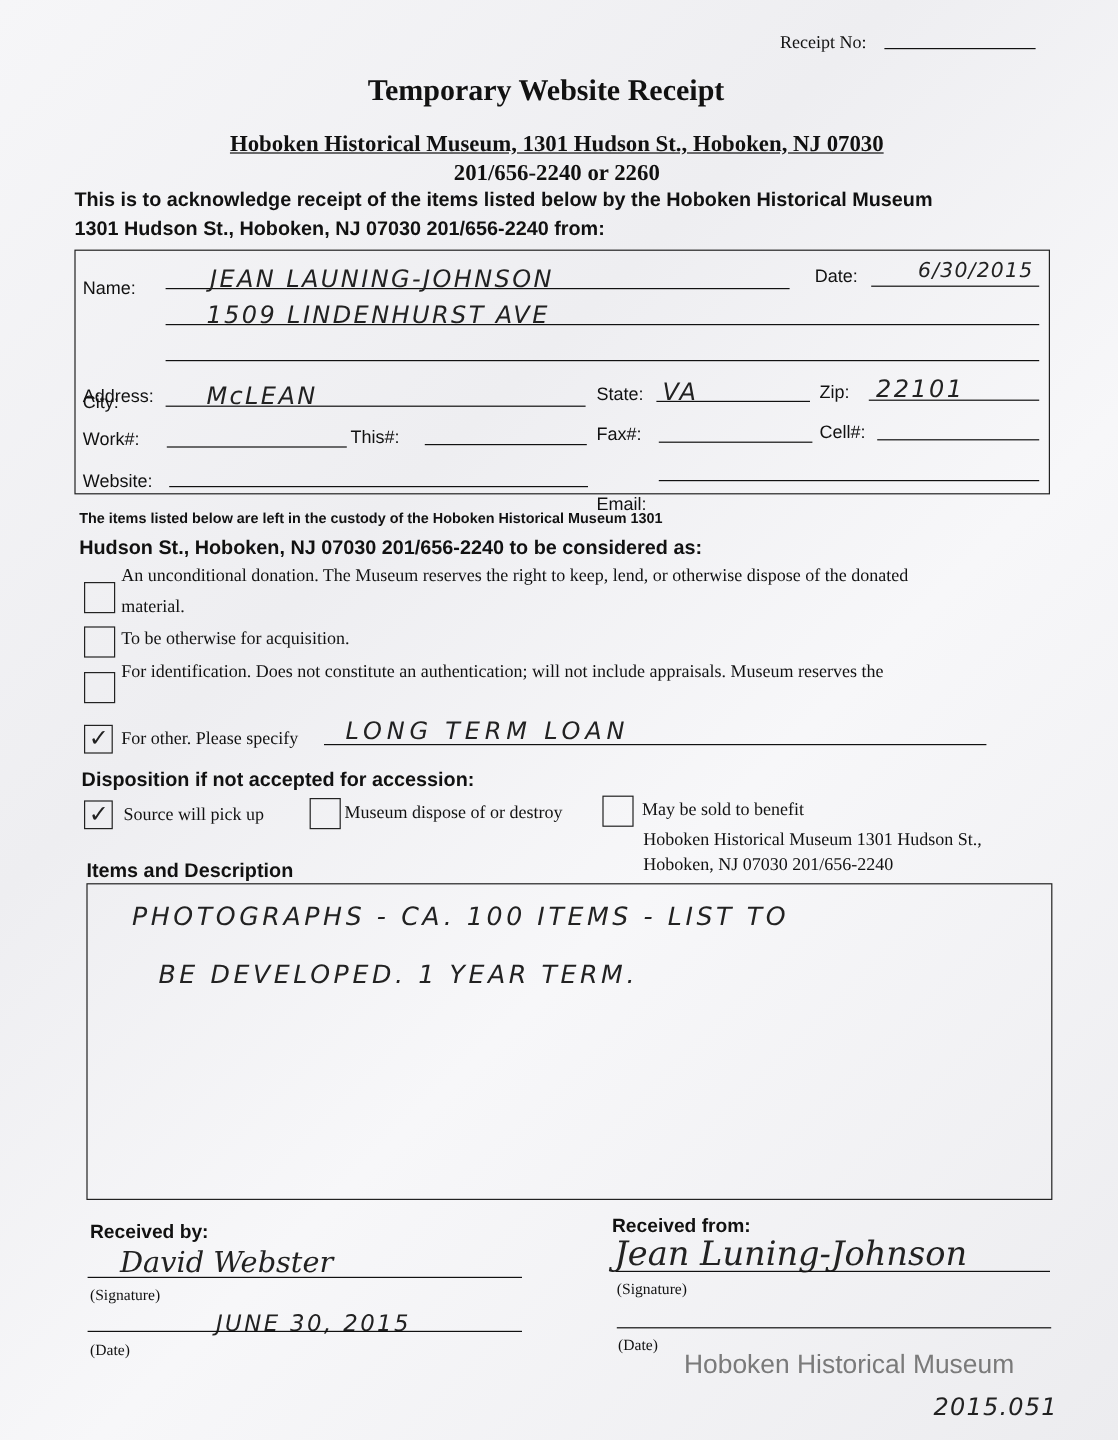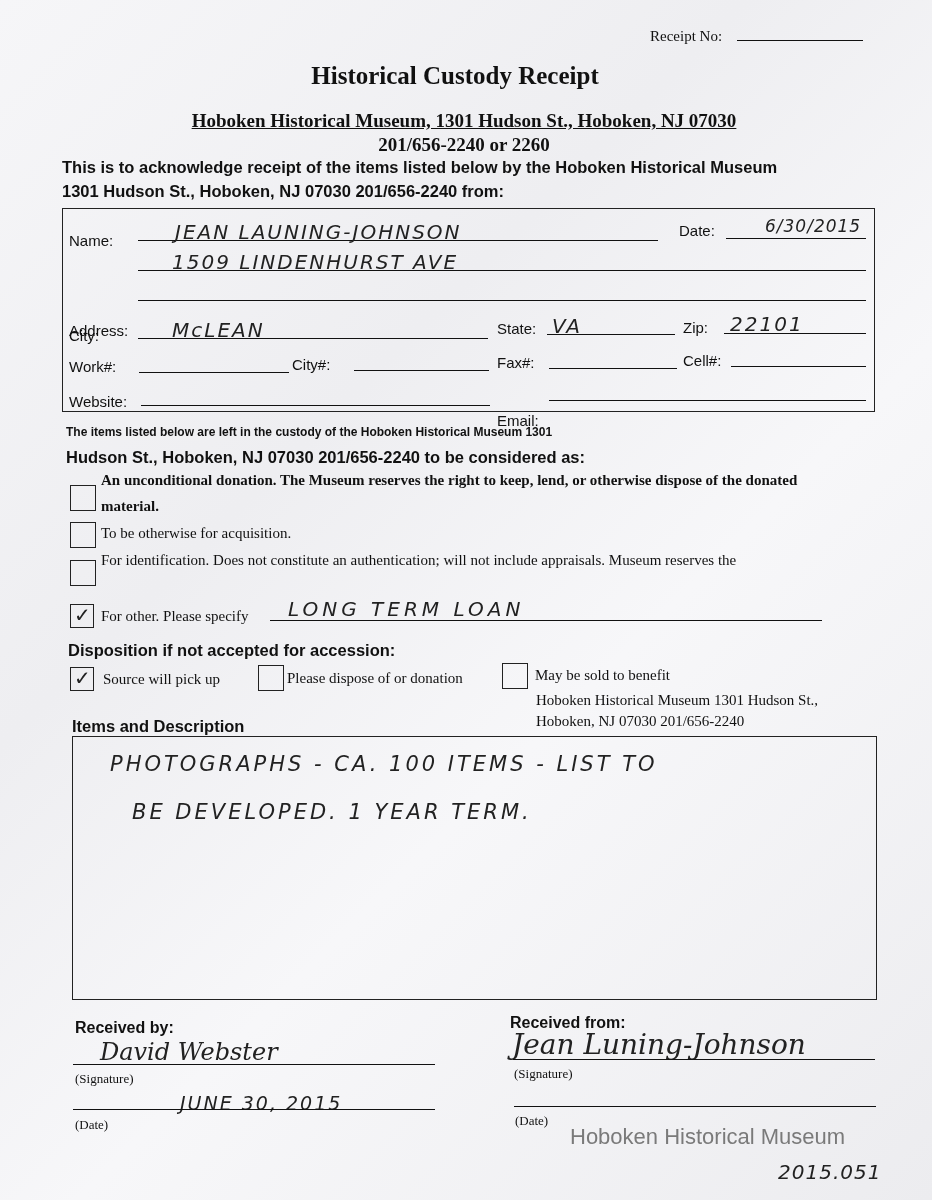--- a/index.html
+++ b/index.html
@@ -19,21 +19,21 @@
   .lbl { position:absolute; font-family:"Liberation Sans", sans-serif; font-size:15px; }
   .opt { position:absolute; font-family:"Liberation Serif", serif; font-size:15px; line-height:20px; }
   .bold-sans { font-family:"Liberation Sans", sans-serif; font-weight:bold; }
 </style>
 </head>
 <body>
 
 <div class="abs serif" style="left:650px; top:28px; font-size:15px;">Receipt No:</div>
 <div class="line" style="left:737px; top:40px; width:126px;"></div>
 
-<div class="abs serif" style="left:0; width:910px; text-align:center; top:62px; font-size:25px; font-weight:bold;">Historical Custody Receipt</div>
+<div class="abs serif" style="left:0; width:910px; text-align:center; top:62px; font-size:25px; font-weight:bold;">Temporary Website Receipt</div>
 <div class="abs serif" style="left:0; width:928px; text-align:center; top:110px; font-size:19px; font-weight:bold;text-decoration:underline;">Hoboken Historical Museum, 1301 Hudson St., Hoboken, NJ 07030</div>
 <div class="abs serif" style="left:0; width:928px; text-align:center; top:134px; font-size:19px; font-weight:bold;">201/656-2240 or 2260</div>
 <div class="abs bold-sans" style="left:62px; top:158px; font-size:16.5px;">This is to acknowledge receipt of the items listed below by the Hoboken Historical Museum</div>
 <div class="abs bold-sans" style="left:62px; top:182px; font-size:16.5px;">1301 Hudson St., Hoboken, NJ 07030  201/656-2240 from:</div>
 
 <div class="box-border" style="left:62px; top:208px; width:811px; height:202px;"></div>
 
 <div class="lbl" style="left:69px; top:232px;">Name:</div>
 <div class="line" style="left:138px; top:240px; width:520px;"></div>
 <div class="abs hand" style="left:175px; top:220px; font-size:20px;">JEAN LAUNING-JOHNSON</div>
@@ -54,37 +54,37 @@
 <div class="lbl" style="left:497px; top:320px;">State:</div>
 <div class="line" style="left:547px; top:334px; width:128px;"></div>
 <div class="abs hand" style="left:552px; top:314px; font-size:20px;">VA</div>
 
 <div class="lbl" style="left:683px; top:319px;">Zip:</div>
 <div class="line" style="left:724px; top:333px; width:142px;"></div>
 <div class="abs hand" style="left:730px; top:312px; font-size:20px;">22101</div>
 
 <div class="lbl" style="left:69px; top:358px;">Work#:</div>
 <div class="line" style="left:139px; top:372px; width:150px;"></div>
-<div class="lbl" style="left:292px; top:356px;">City#:</div>
+<div class="lbl" style="left:292px; top:356px;">This#:</div>
 <div class="line" style="left:354px; top:370px; width:135px;"></div>
 <div class="lbl" style="left:497px; top:354px;">Fax#:</div>
 <div class="line" style="left:549px; top:368px; width:128px;"></div>
 <div class="lbl" style="left:683px; top:352px;">Cell#:</div>
 <div class="line" style="left:731px; top:366px; width:135px;"></div>
 
 <div class="lbl" style="left:69px; top:393px;">Website:</div>
 <div class="line" style="left:141px; top:405px; width:349px;"></div>
 <div class="lbl" style="left:497px; top:388px;margin-top:24px;">Email:</div>
 <div class="line" style="left:549px; top:400px; width:317px;"></div>
 
 <div class="abs bold-sans" style="left:66px; top:425px; font-size:12px;text-align:right;">The items listed below are left in the custody of the Hoboken Historical Museum 1301</div>
 <div class="abs bold-sans" style="left:66px; top:448px; font-size:16.5px;">Hudson St., Hoboken, NJ 07030  201/656-2240 to be considered as:</div>
 
 <div class="cb" style="left:70px; top:485px;"></div>
-<div class="opt" style="left:101px; top:470px;font-weight:bold;">
+<div class="opt" style="left:101px; top:470px;">
   <div>An unconditional donation.  The Museum reserves the right to keep, lend, or otherwise dispose of the donated</div>
   <div style="margin-top:6px;">material.</div>
 </div>
 
 <div class="cb" style="left:70px; top:522px;"></div>
 <div class="opt" style="left:101px; top:523px;">To be otherwise for acquisition.</div>
 
 <div class="cb" style="left:70px; top:560px;"></div>
 <div class="opt" style="left:101px; top:550px;">
   <div>For identification. Does not constitute an authentication; will not include appraisals.  Museum reserves the</div>
@@ -98,21 +98,21 @@
 <div class="abs hand" style="left:288px; top:597px; font-size:20px; letter-spacing:4px;">LONG TERM LOAN</div>
 
 <div class="abs bold-sans" style="left:68px; top:641px; font-size:16.5px;">Disposition if not accepted for accession:</div>
 
 <div class="cb" style="left:70px; top:667px; width:22px; height:22px;">
   <span class="mark">✓</span>
 </div>
 <div class="opt" style="left:103px; top:669px;">Source will pick up</div>
 
 <div class="cb" style="left:258px; top:665px;"></div>
-<div class="opt" style="left:287px; top:668px;">Please dispose of or donation</div>
+<div class="opt" style="left:287px; top:668px;">Museum dispose of or destroy</div>
 
 <div class="cb" style="left:502px; top:663px;"></div>
 <div class="opt" style="left:535px; top:665px;">May be sold to benefit</div>
 <div class="opt" style="left:536px; top:690px;">Hoboken Historical Museum 1301 Hudson St.,</div>
 <div class="opt" style="left:536px; top:711px;">Hoboken, NJ 07030  201/656-2240</div>
 
 <div class="abs bold-sans" style="left:72px; top:717px; font-size:16.5px;">Items and Description</div>
 <div class="box-border" style="left:72px; top:736px; width:803px; height:262px;"></div>
 <div class="abs hand" style="left:110px; top:752px; font-size:21px; letter-spacing:3px;">PHOTOGRAPHS - CA. 100 ITEMS - LIST TO</div>
 <div class="abs hand" style="left:132px; top:800px; font-size:21px; letter-spacing:3px;">BE DEVELOPED.  1 YEAR TERM.</div>

